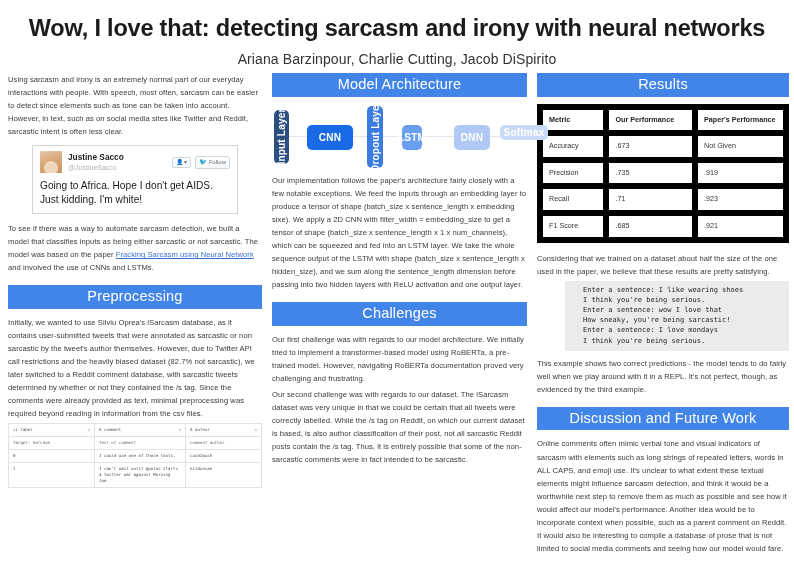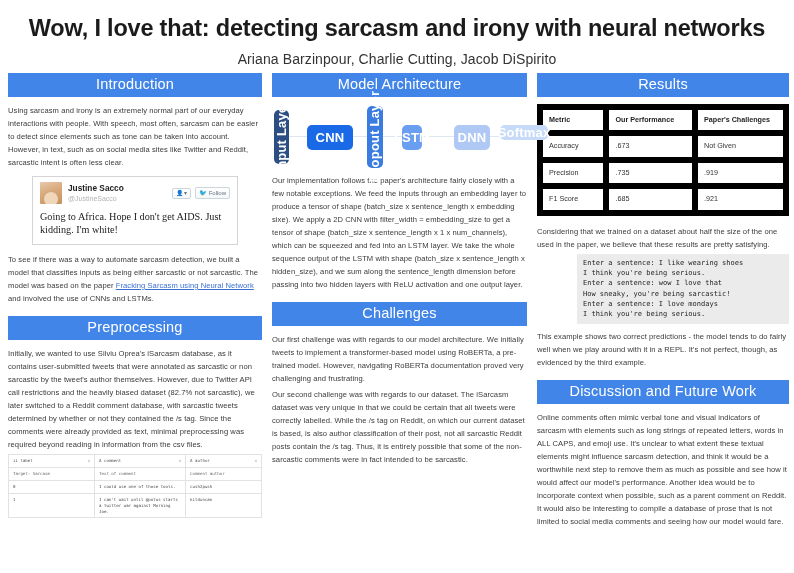--- a/index.html
+++ b/index.html
@@ -129,21 +129,21 @@
     border-radius: 2px;
     font-size: 6px;
     color: #66757f;
     padding: 1px 3px;
     background: linear-gradient(#fff,#f5f8fa);
     line-height: 1.2;
     white-space: nowrap;
   }
   .tweet-btn .bird { color: #1da1f2; font-size: 6.5px; }
   .tweet-body {
-    font-family: Liberation Serif, serif;
+    font-family: Liberation Sans, sans-serif;
     font-size: 10.2px;
     color: #1a1a1a;
     line-height: 1.32;
     margin-top: 6px;
   }
   
   .df-table {
     width: 100%;
     border-collapse: collapse;
     font-family: "DejaVu Sans Mono", monospace;
@@ -177,21 +177,21 @@
     top: 32px;
     left: 8px;
     right: 10px;
     height: 1px;
     background: #dfe6f2;
   }
   .blk {
     position: absolute;
     border-radius: 5px;
     color: #fff;
-    font-size: 13px;
+    font-size: 10px;
     font-weight: bold;
     letter-spacing: 0.2px;
     display: flex;
     align-items: center;
     justify-content: center;
     text-align: center;
   }
   .blk.vert span {
     transform: rotate(-90deg);
     white-space: nowrap;
@@ -223,42 +223,41 @@
   .res-c1 { width: 27%; }
   .res-c2 { width: 36%; }
   .res-c3 { width: 37%; }
   
   .console {
     background: #ebebeb;
     font-family: "DejaVu Sans Mono", monospace;
     font-size: 7px;
     line-height: 1.45;
     color: #1e1e1e;
-    padding: 4px 6px 5px 6px;
-    margin: 3px 0 6px 40px;
+    padding: 4px 6px 5px 18px;
+    margin: 3px 0 6px 28px;
     white-space: pre;
     overflow: hidden;
   }
   .spacer-sm { height: 5px; }
 </style>
 </head>
 <body>
 
 <div class="poster">
 
   <div class="title-block">
     <div class="poster-title">Wow, I love that: detecting sarcasm and irony with neural networks</div>
     <div class="poster-authors">Ariana Barzinpour, Charlie Cutting, Jacob DiSpirito</div>
   </div>
 
   <div class="columns">
 
     <div class="col">
 
-      <div class="section-header">Introduction</div>
       <p class="body-text">Using sarcasm and irony is an extremely normal part of our everyday interactions with people. With speech, most often, sarcasm can be easier to detect since elements such as tone can be taken into account. However, in text, such as on social media sites like Twitter and Reddit, sarcastic intent is often less clear.</p>
 
       <div class="tweet-card">
         <div class="tweet-head">
           <div class="tweet-avatar"></div>
           <div class="tweet-names">
             <div class="tweet-name">Justine Sacco</div>
             <div class="tweet-handle">@JustineSacco</div>
           </div>
           <div class="tweet-actions">
@@ -336,51 +335,56 @@
         <div class="blk b-softmax">
             <span>Softmax</span>
           </div>
       </div>
 
       <p class="body-text">Our implementation follows the paper's architecture fairly closely with a few notable exceptions.  We feed the inputs through an embedding layer to produce a tensor of shape (batch_size x sentence_length x embedding sixe).  We apply a 2D CNN with filter_width = embedding_size to get a tensor of shape (batch_size x sentence_length x 1 x num_channels), which can be squeezed and fed into an LSTM layer.  We take the whole sequence output of the LSTM with shape (batch_size x sentence_length x hidden_size), and we sum along the sentence_length dimension before passing into two hidden layers with ReLU activation and one output layer.</p>
 
       <div class="spacer-sm"></div>
 
       <div class="section-header">Challenges</div>
-      <p class="body-text tight">Our first challenge was with regards to our model architecture. We initially tweets to implement a transformer-based model using RoBERTa, a pre-trained model. However, navigating RoBERTa documentation proved very challenging and frustrating.</p>
+      <p class="body-text tight">Our first challenge was with regards to our model architecture. We initially tried to implement a transformer-based model using RoBERTa, a pre-trained model. However, navigating RoBERTa documentation proved very challenging and frustrating.</p>
       <p class="body-text">Our second challenge was with regards to our dataset. The iSarcasm dataset was very unique in that we could be certain that all tweets were correctly labelled. While the /s tag on Reddit, on which our current dataset is based, is also author classification of their post, not all sarcastic Reddit posts contain the /s tag. Thus, it is entirely possible that some of the non-sarcastic comments were in fact intended to be sarcastic.</p>
     </div>
 
     <div class="col col-right">
 
       <div class="section-header">Results</div>
 
       <table class="res-table">
         <colgroup>
             <col class="res-c1">
             <col class="res-c2">
             <col class="res-c3">
           </colgroup>
         <thead>
           <tr>
             <th>Metric</th>
             <th>Our Performance</th>
-            <th>Paper's Challenges</th>
+            <th>Paper's Performance</th>
           </tr>
         </thead>
         <tbody>
           <tr>
             <td>Accuracy</td>
             <td>.673</td>
             <td>Not Given</td>
           </tr>
           <tr>
             <td>Precision</td>
             <td>.735</td>
             <td>.919</td>
+          </tr>
+          <tr>
+            <td>Recall</td>
+            <td>.71</td>
+            <td>.923</td>
           </tr>
           <tr>
             <td>F1 Score</td>
             <td>.685</td>
             <td>.921</td>
           </tr>
         </tbody>
       </table>
 
       <p class="body-text tight">Considering that we trained on a dataset about half the size of the one used in the paper, we believe that these results are pretty satisfying.</p>

